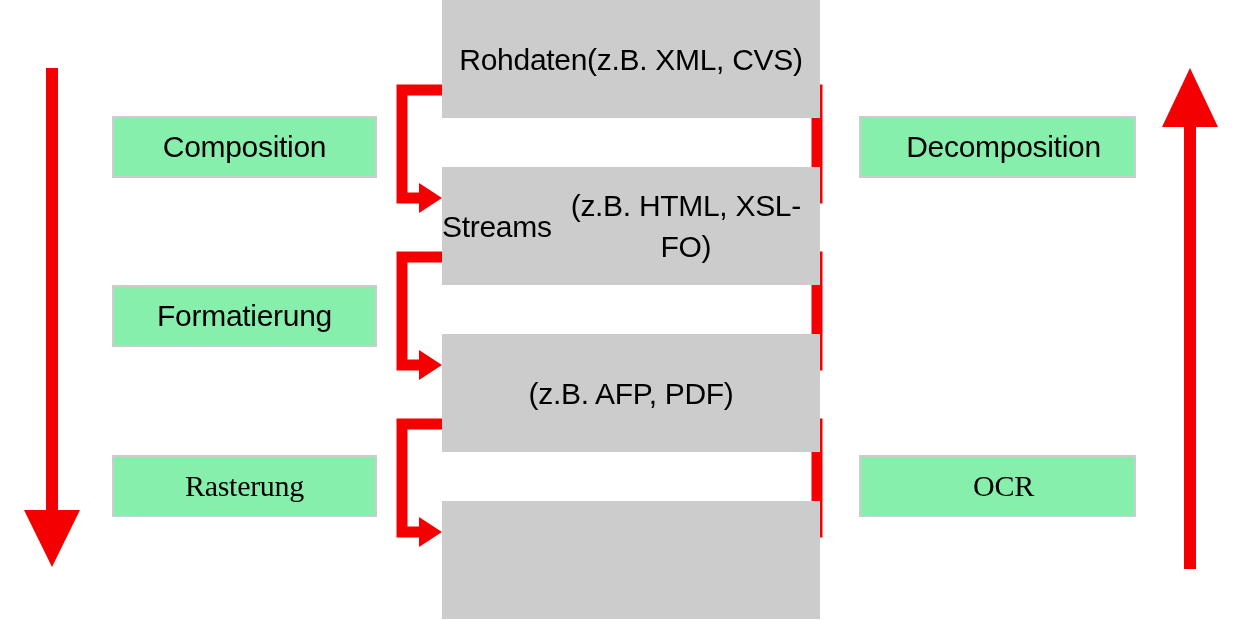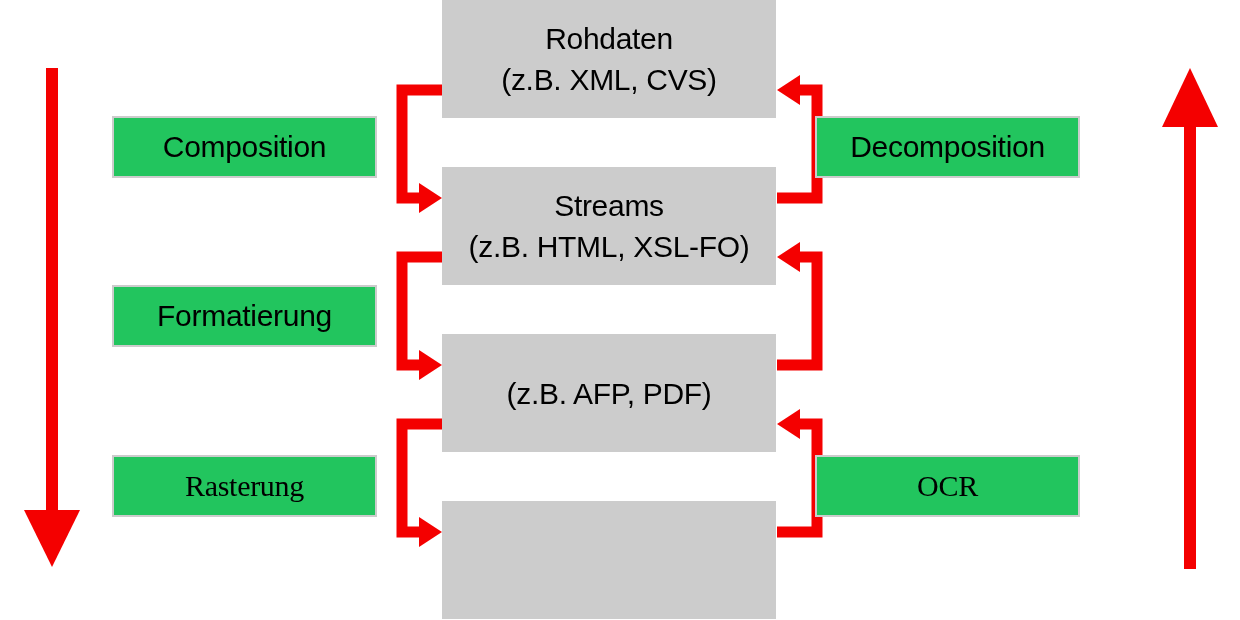--- a/index.html
+++ b/index.html
@@ -16,39 +16,39 @@
     font-family:"Liberation Sans","DejaVu Sans",sans-serif;
     color:var(--text-black);
     overflow:hidden;
   }
   #arrow-layer{
     position:absolute;left:0;top:0;width:1240px;height:620px;
     pointer-events:none;
   }
   .stage-box{
     position:absolute;
-    left:442px;width:334px;height:118px;
+    left:442px;width:378px;height:118px;
     background:var(--stage-box-gray);
-    display:flex;flex-direction:column;justify-content:center;align-items:center;
+    display:flex;flex-direction:row;justify-content:center;align-items:center;
     text-align:center;
     font-size:30px;line-height:41px;
     letter-spacing:-0.3px;
   }
   .step-label{
     position:absolute;
     width:261px;height:58px;
-    background:#22c55e;
+    background:#86efac;
     border:2px solid var(--label-border-gray);
     display:flex;justify-content:center;align-items:center;
     text-align:center;
     font-size:30px;
     letter-spacing:-0.3px;
   }
   .left-col{left:112px;}
-  .right-col{left:815px;}
+  .right-col{left:859px;padding-left:12px;}
   .row1{top:116px;}
   .row2{top:285px;}
   .row3{top:455px;font-family:Liberation Serif, serif;}
   .conn{stroke:var(--arrow-red);stroke-width:11;fill:none;}
   .head{fill:var(--arrow-red);}
 </style>
 </head>
 <body>
 
 <div id="stage">

